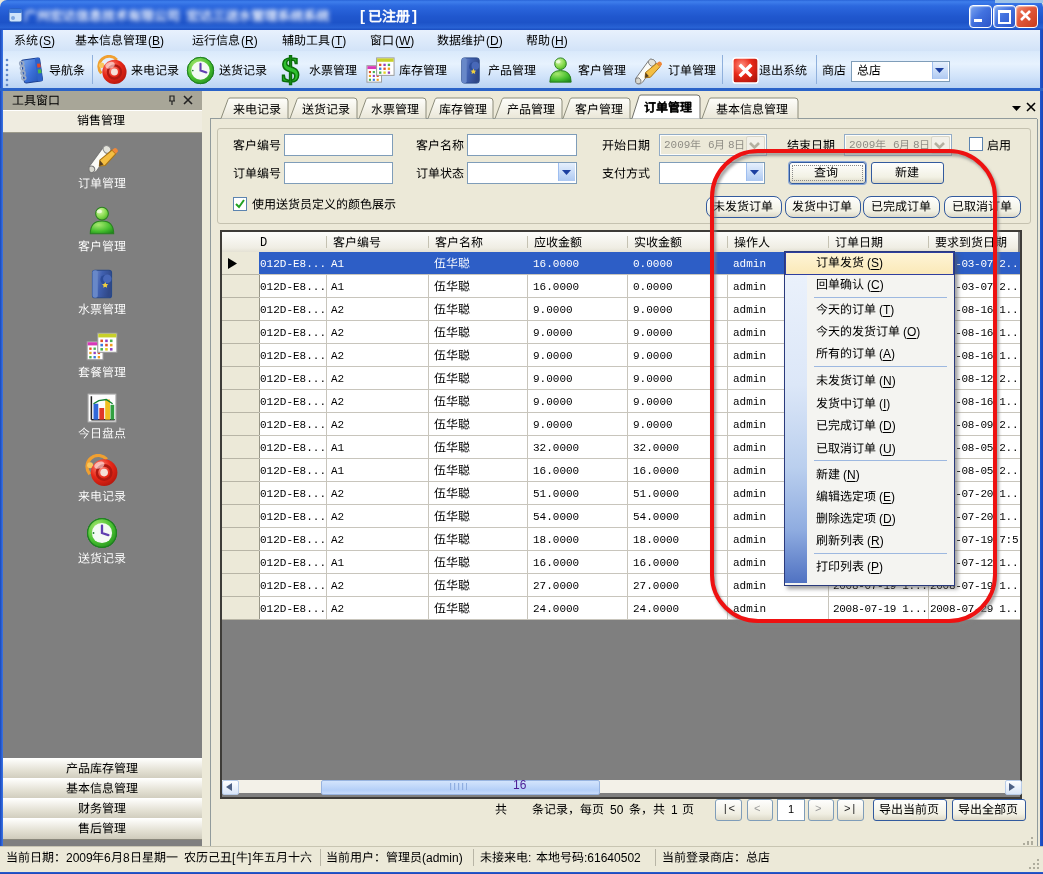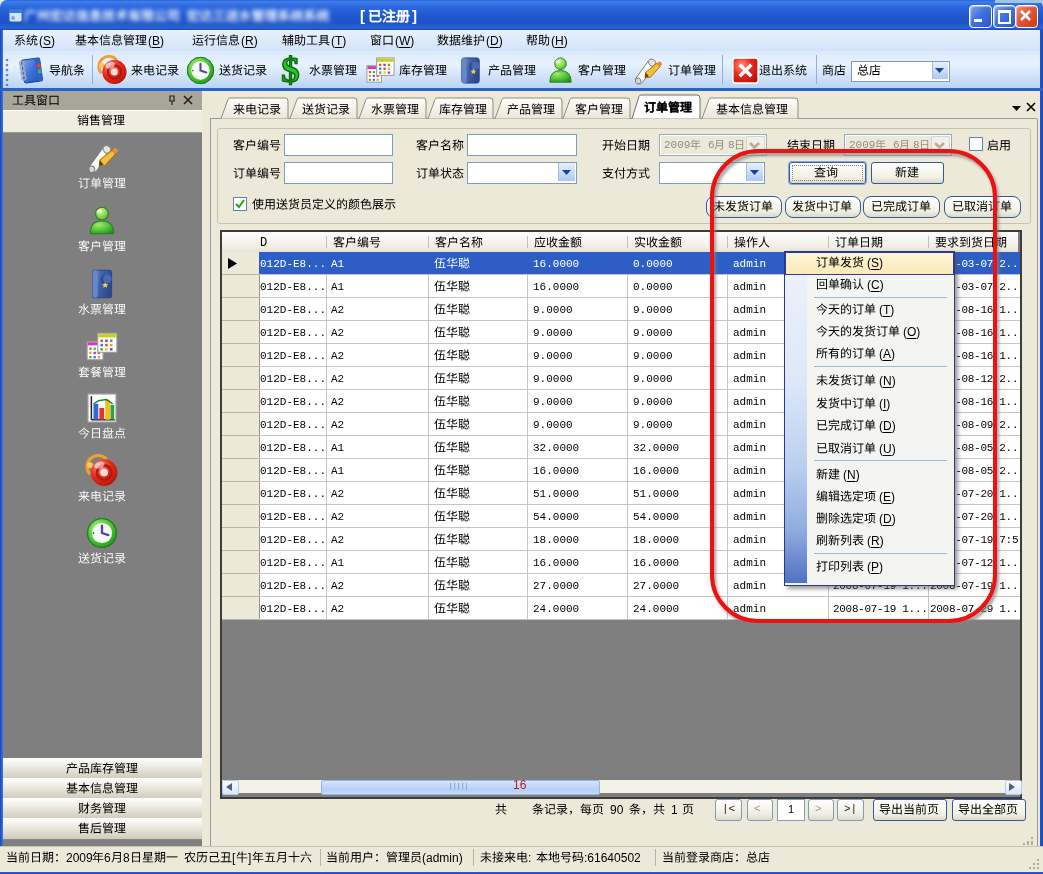--- a/index.html
+++ b/index.html
@@ -1332,32 +1332,32 @@
       <rect x="4" y="0" width="1.2" height="7" fill="#8FAEE0"></rect>
       <rect x="8" y="0" width="1.2" height="7" fill="#8FAEE0"></rect>
       <rect x="12" y="0" width="1.2" height="7" fill="#8FAEE0"></rect>
       <rect x="16" y="0" width="1.2" height="7" fill="#8FAEE0"></rect>
     </svg>
     <svg class="k" style="left:495px;top:803px;width:12.0px;height:12px;" viewBox="0 0 1000 1000">
       <g fill="#000" transform="translate(0,880) scale(1,-1)">
         <use href="#c123" x="0"></use>
       </g>
     </svg>
-    <div class="a" style="left:513px;top:778px;font:normal 12px/14px 'Liberation Sans',sans-serif;color:#b91c1c;">16</div>
+    <div class="a" style="left:513px;top:778px;font:normal 12px/14px 'Liberation Sans',sans-serif;color:#4c1d95;">16</div>
     <svg class="k" style="left:532px;top:803px;width:72.0px;height:12px;" viewBox="0 0 6000 1000">
       <g fill="#000" transform="translate(0,880) scale(1,-1)">
         <use href="#c39" x="0"></use>
         <use href="#c42" x="1000"></use>
         <use href="#c43" x="2000"></use>
         <use href="#c124" x="3000"></use>
         <use href="#c125" x="4000"></use>
         <use href="#c126" x="5000"></use>
       </g>
     </svg>
-    <div class="a" style="left:610px;top:803px;font:normal 12px/14px 'Liberation Sans',sans-serif;color:#000;">90</div>
+    <div class="a" style="left:610px;top:803px;font:normal 12px/14px 'Liberation Sans',sans-serif;color:#000;">50</div>
     <svg class="k" style="left:629px;top:803px;width:36.0px;height:12px;" viewBox="0 0 3000 1000">
       <g fill="#000" transform="translate(0,880) scale(1,-1)">
         <use href="#c39" x="0"></use>
         <use href="#c124" x="1000"></use>
         <use href="#c123" x="2000"></use>
       </g>
     </svg>
     <div class="a" style="left:671px;top:803px;font:normal 12px/14px 'Liberation Sans',sans-serif;color:#000;">1</div>
     <svg class="k" style="left:682px;top:803px;width:12.0px;height:12px;" viewBox="0 0 1000 1000">
       <g fill="#000" transform="translate(0,880) scale(1,-1)">

